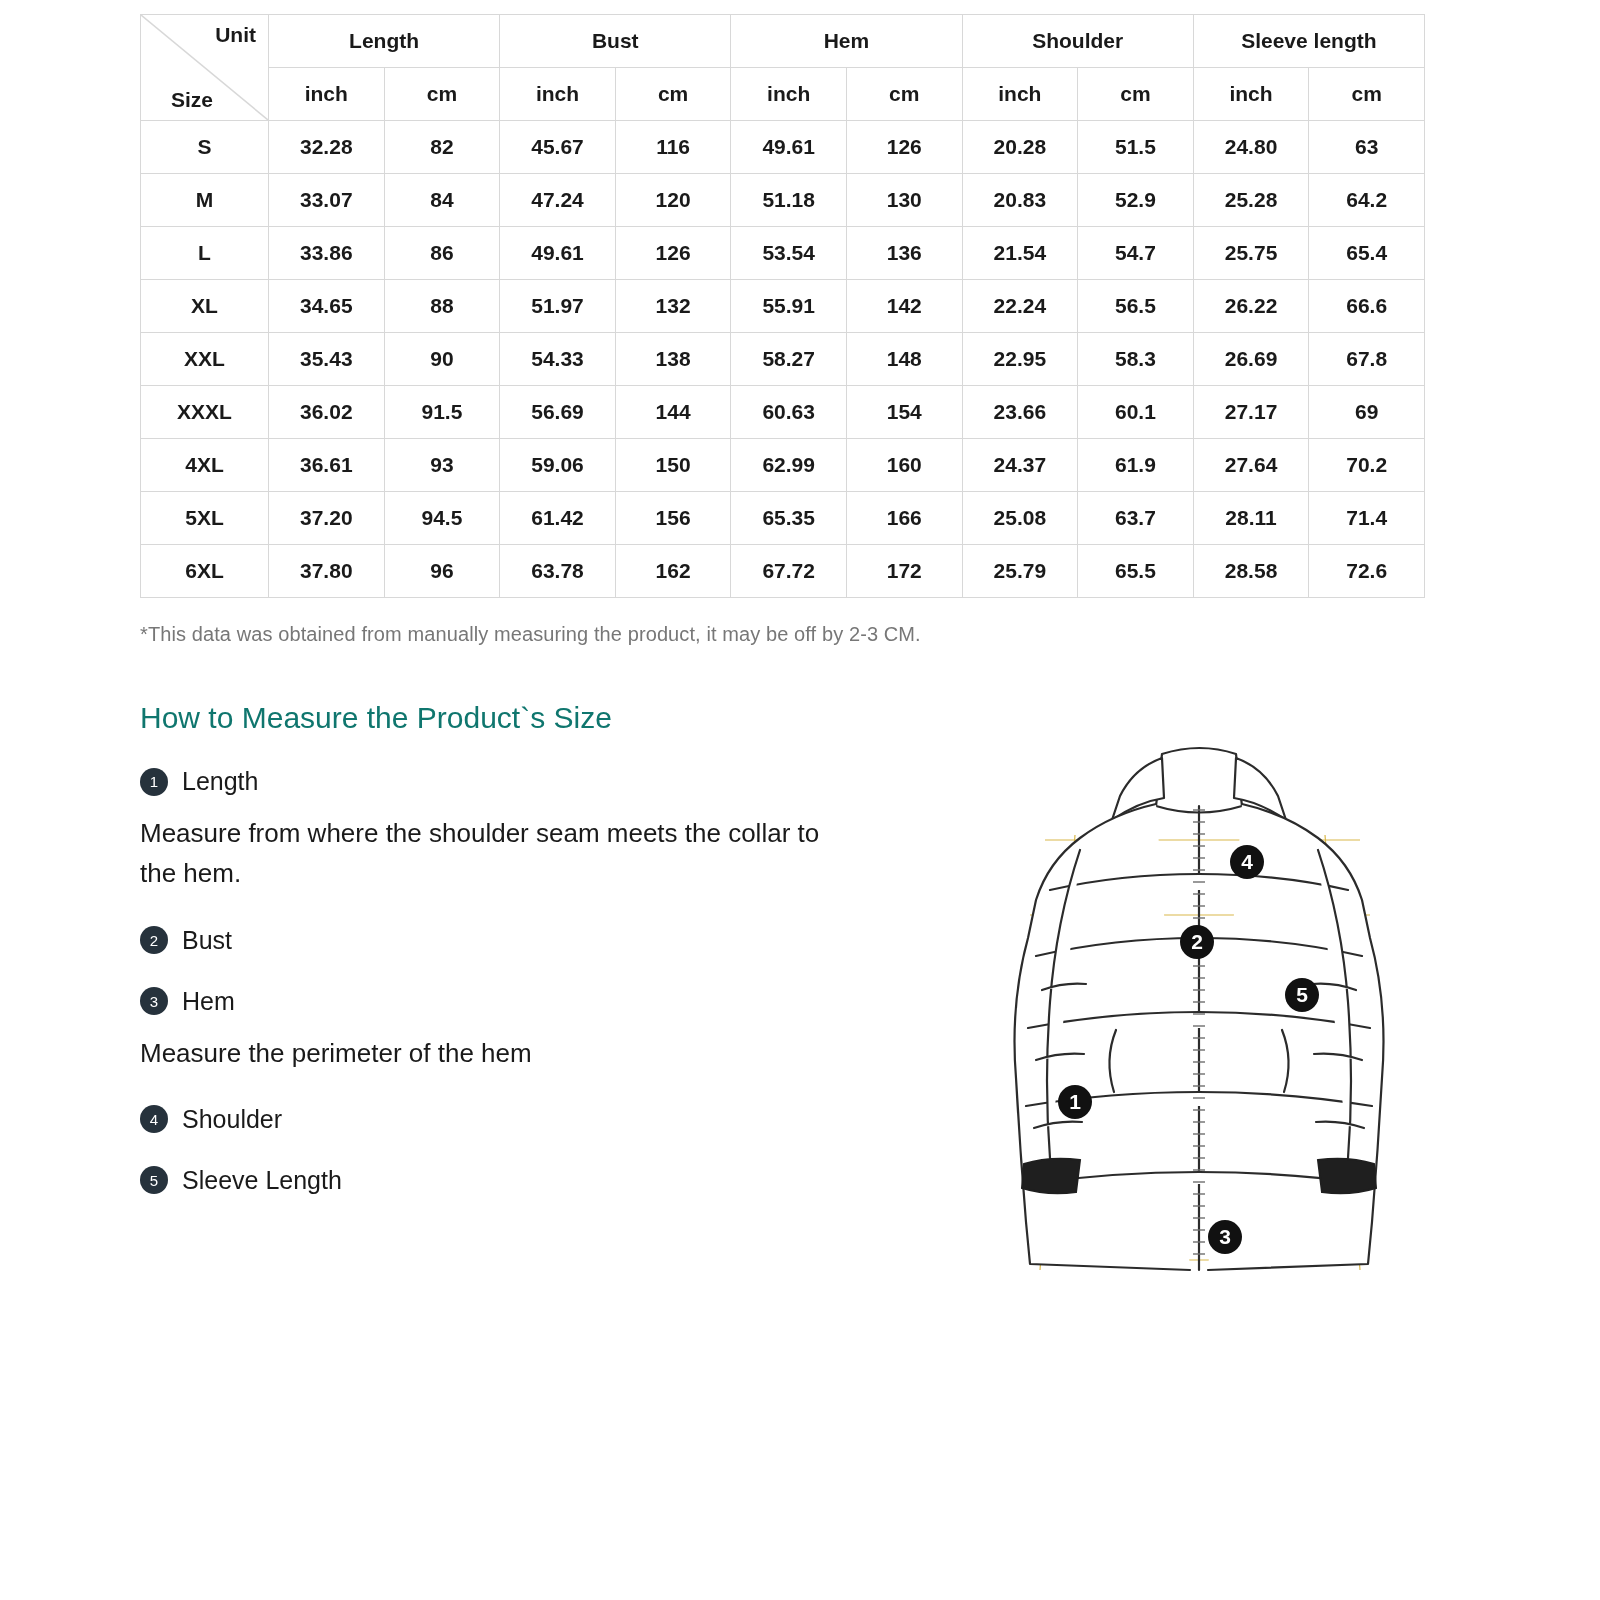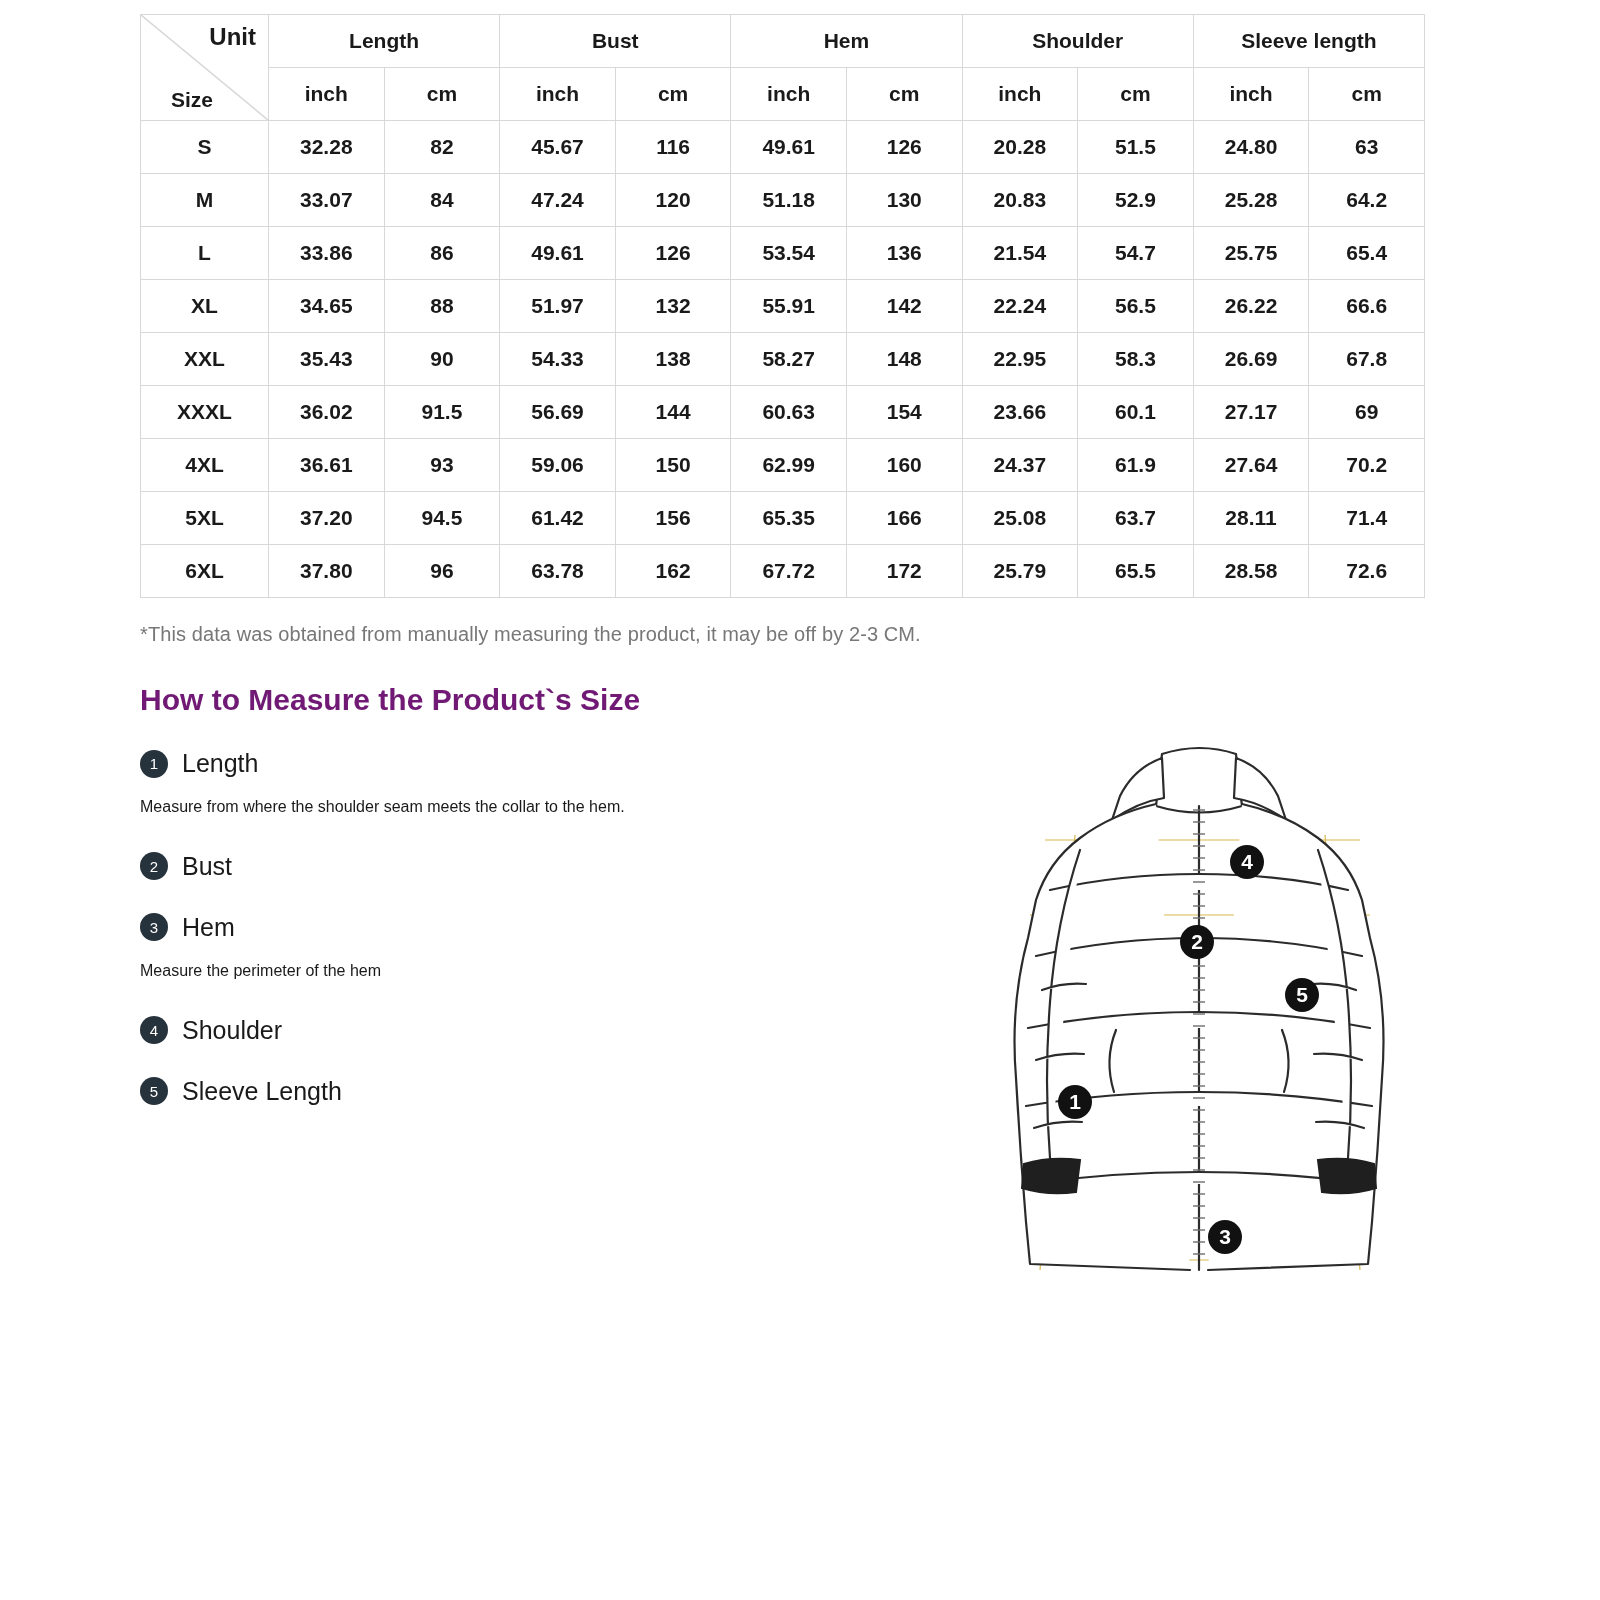--- a/index.html
+++ b/index.html
@@ -40,21 +40,21 @@
   }
   .corner-cell {
     position: relative;
     width: 127px;
     padding: 0 !important;
   }
   .corner-cell .unit-lbl {
     position: absolute;
     top: 8px;
     right: 12px;
-    font-size: 24px;
+    font-size: 21px;
     font-weight: bold;
   }
   .corner-cell .size-lbl {
     position: absolute;
     bottom: 8px;
     left: 30px;
     font-size: 21px;
     font-weight: bold;
   }
   .corner-cell .diag {
@@ -75,24 +75,24 @@
   }
   .note {
     margin-top: 25px;
     font-size: 20px;
     color: #777777;
     letter-spacing: 0.1px;
   }
 
   
   .howto-title {
-    margin-top: 37px;
+    margin-top: 55px;
     font-size: 30px;
-    font-weight: bold;
-    color: #701a75;
+    font-weight: normal;
+    color: #0f766e;
   }
   .left-col {
     width: 720px;
   }
   .measure-item {
     margin-top: 32px;
   }
   .measure-head {
     display: flex;
     align-items: center;
@@ -110,21 +110,21 @@
     justify-content: center;
     flex: 0 0 auto;
     font-family: "Liberation Sans", sans-serif;
   }
   .measure-name {
     font-size: 25px;
     color: #1a1a1a;
   }
   .measure-desc {
     margin-top: 17px;
-    font-size: 16px;
+    font-size: 26px;
     line-height: 1.55;
     color: #1a1a1a;
     max-width: 710px;
   }
 
   
   .illus {
     position: absolute;
     right: 150px;
     top: 740px;

